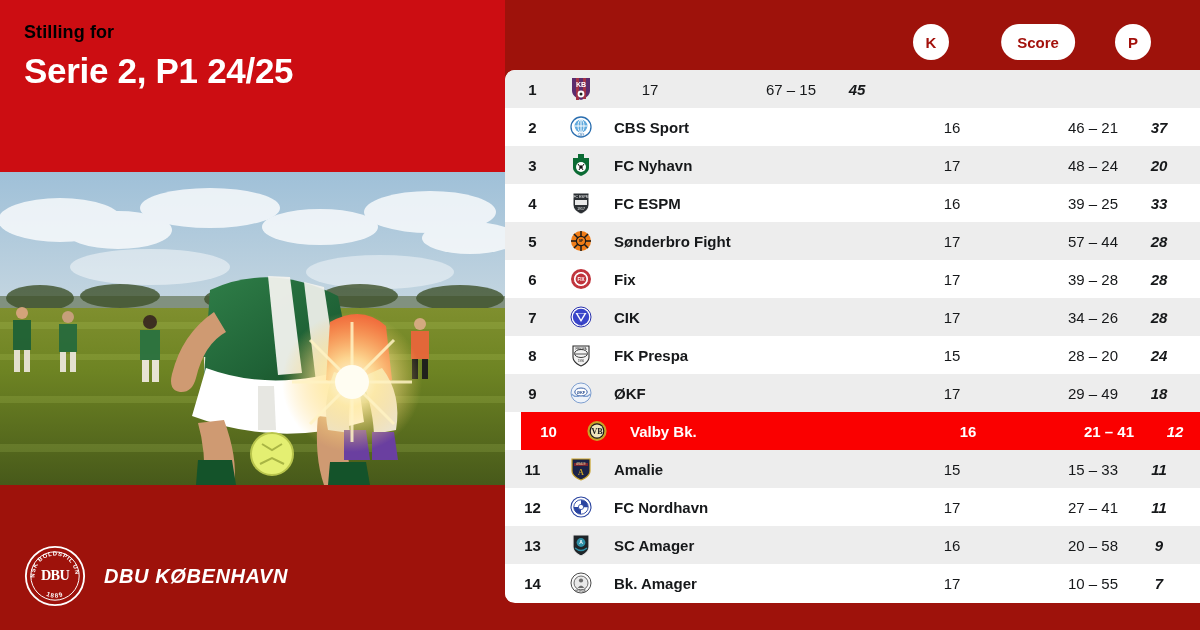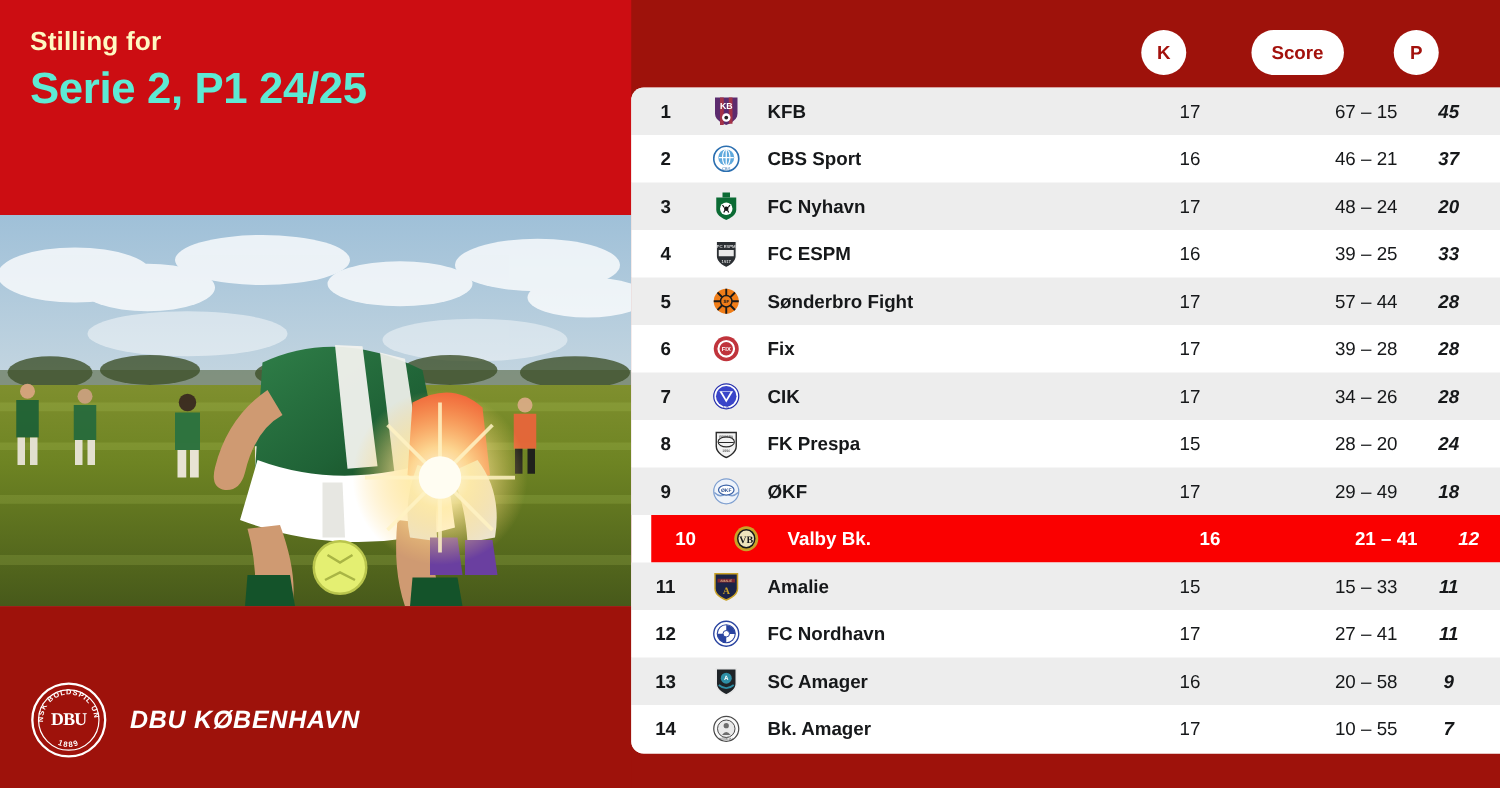--- a/index.html
+++ b/index.html
@@ -13,26 +13,26 @@
   
   #left-panel {
     position:absolute; left:0; top:0; width:505px; height:630px;
   }
   #title-band {
     position:absolute; left:0; top:0; width:505px; height:172px;
     background:#CC0D12;
   }
   #kicker {
     position:absolute; left:24px; top:22px;
-    font-size:21px; font-weight:bold; color:#fef9c3;
+    font-size:18px; font-weight:bold; color:#000000;
     letter-spacing:0.1px;
   }
   #headline {
     position:absolute; left:24px; top:51px;
-    font-size:35px; font-weight:bold; color:#5eead4;
+    font-size:35px; font-weight:bold; color:#ffffff;
     letter-spacing:-0.3px; white-space:nowrap;
   }
 
   
   #hero-photo {
     position:absolute; left:0; top:172px; width:505px; height:313px;
     overflow:hidden;
     background:linear-gradient(#b9cddd,#d6e2e9);
   }
   #hero-photo svg { display:block; width:505px; height:313px; }
@@ -276,21 +276,20 @@
       <div class="c-logo">
         <svg viewBox="0 0 22 24">
           <path d="M2 1h18v13c0 6-9 9-9 9S2 20 2 14z" fill="#5c2b6e"></path>
           <path d="M6 1h3v22h-3z" fill="#a33247"></path>
           <path d="M13 1h3v21h-3z" fill="#a33247"></path>
           <text x="11" y="10" font-size="7" font-weight="bold" fill="#fff" text-anchor="middle" font-family="sans-serif">KB</text>
           <circle cx="11" cy="17" r="3.4" fill="#fff"></circle>
           <circle cx="11" cy="17" r="1.5" fill="#222"></circle>
         </svg>
       </div>
-      <div class="c-name">KFB</div>
       <div class="c-k">17</div>
       <div class="c-score">67 – 15</div>
       <div class="c-p">45</div>
     </div>
     <div class="row plain">
       <div class="c-pos">2</div>
       <div class="c-logo">
         <svg viewBox="0 0 22 24">
           <circle cx="11" cy="12" r="10" fill="#fff" stroke="#2b6fb0" stroke-width="1.3"></circle>
           <circle cx="11" cy="11" r="6.4" fill="#5fa9dd"></circle>

